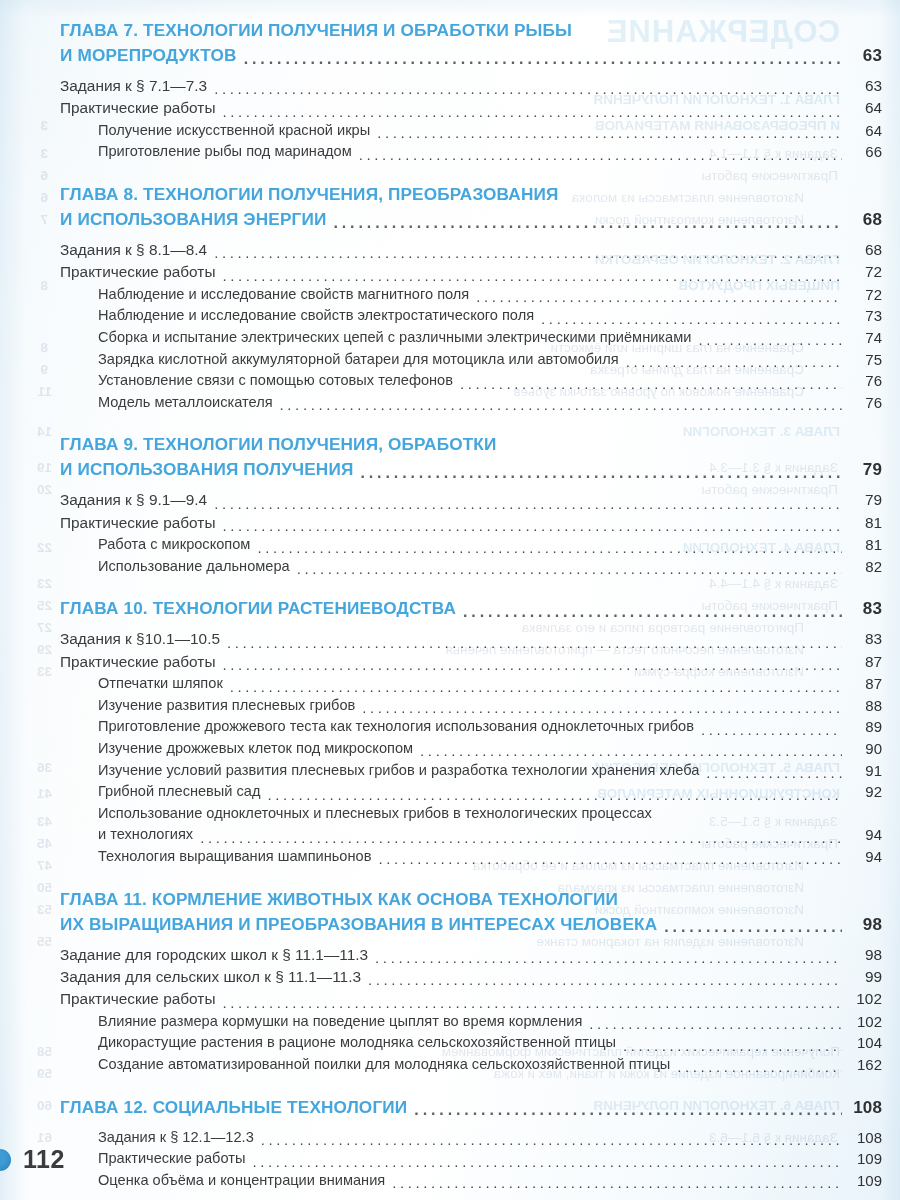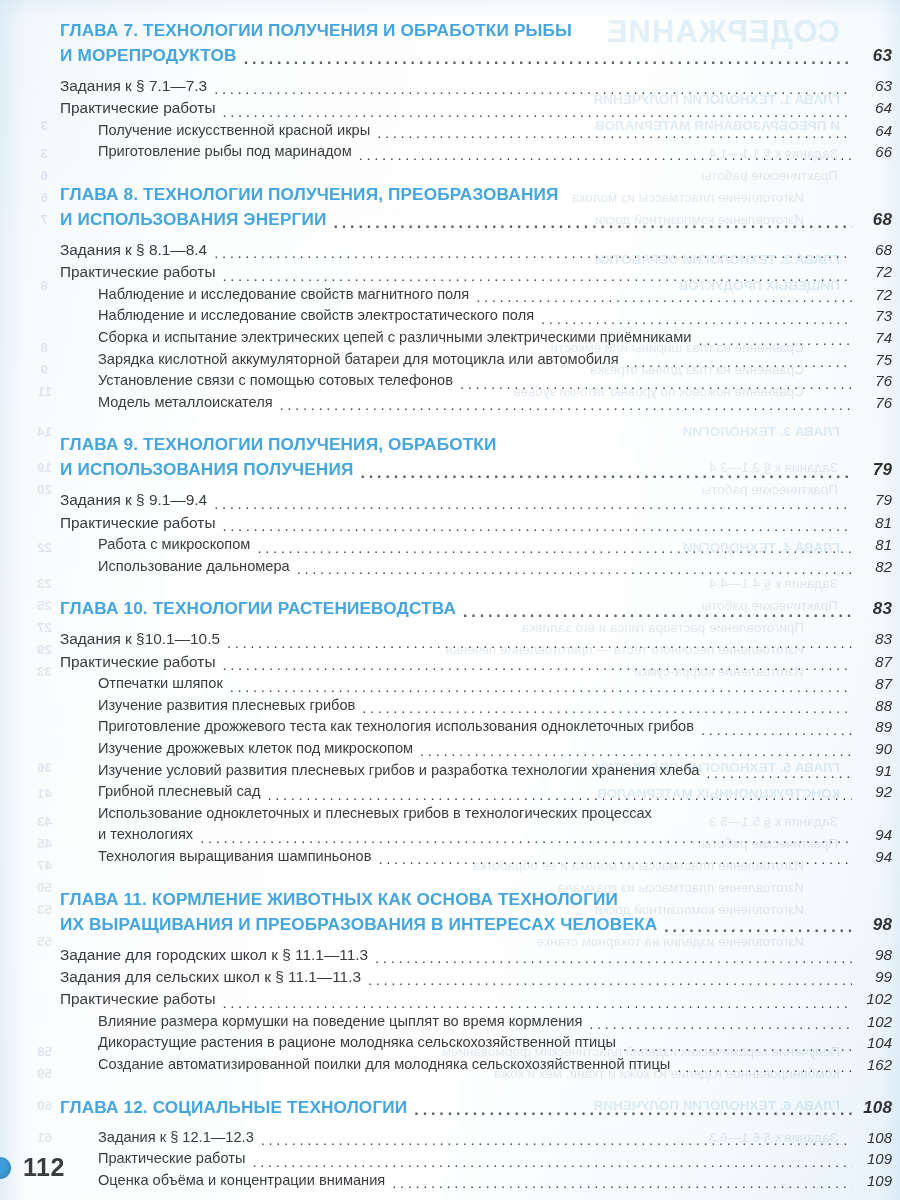--- a/index.html
+++ b/index.html
@@ -86,21 +86,21 @@
   }
 
   .chapter-block { margin-bottom: 0; }
 
   
   .row {
     display: flex;
     align-items: flex-end;
     width: 100%;
     box-sizing: border-box;
-    padding-right: 8px;
+    padding-right: 18px;
   }
   .row .txt {
     white-space: pre;
     flex: 0 0 auto;
   }
   .row .leader {
     flex: 1 1 auto;
     min-width: 8px;
     position: relative;
     height: 1em;
@@ -116,21 +116,20 @@
     letter-spacing: 3.6px;
     color: #45474a;
     font-size: 15px;
     line-height: 1;
   }
   .row .pg {
     flex: 0 0 auto;
     width: 34px;
     text-align: right;
     color: #2f3133;
-    font-style: italic;
   }
 
   
   .ch-head {
     color: #45a6dd;
     font-weight: bold;
     font-size: 17.2px;
     letter-spacing: 0.15px;
     line-height: 25px;
     padding-left: 60px;
@@ -167,21 +166,21 @@
   }
   .lvl3 .pg { font-size: 15px; }
 
   
   .noleader .leader::after { content: ""; }
 
   
   .footer {
     position: absolute;
     left: 0;
-    bottom: 18px;
+    bottom: 26px;
     z-index: 4;
     display: flex;
     align-items: center;
   }
   .footer-dot {
     width: 22px;
     height: 22px;
     border-radius: 50%;
     background: #3d9bd6;
     margin-left: -11px;

